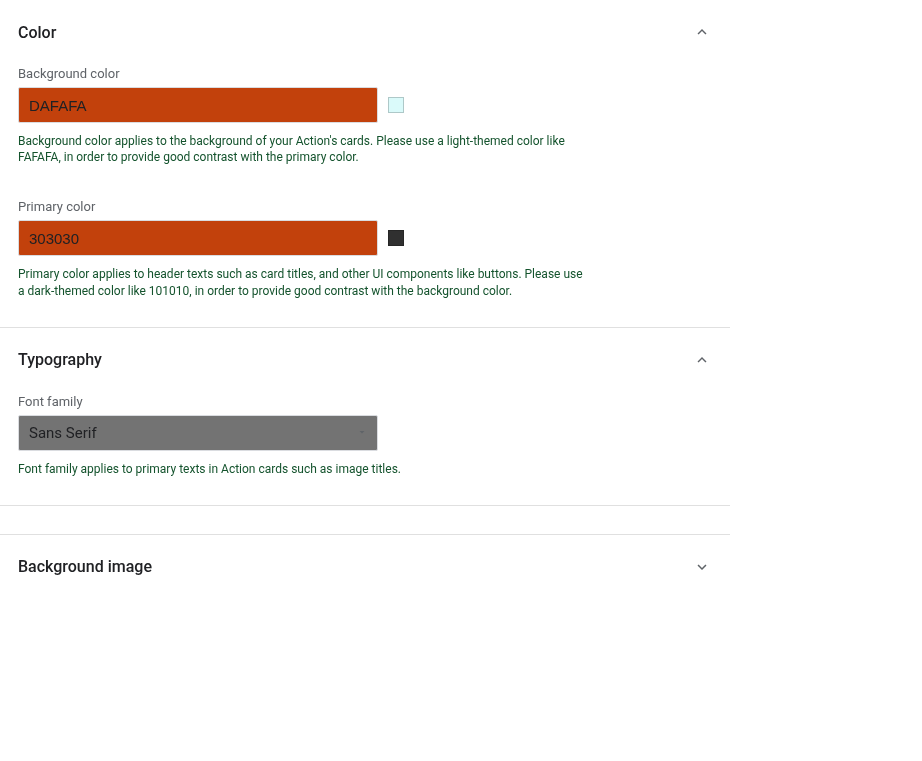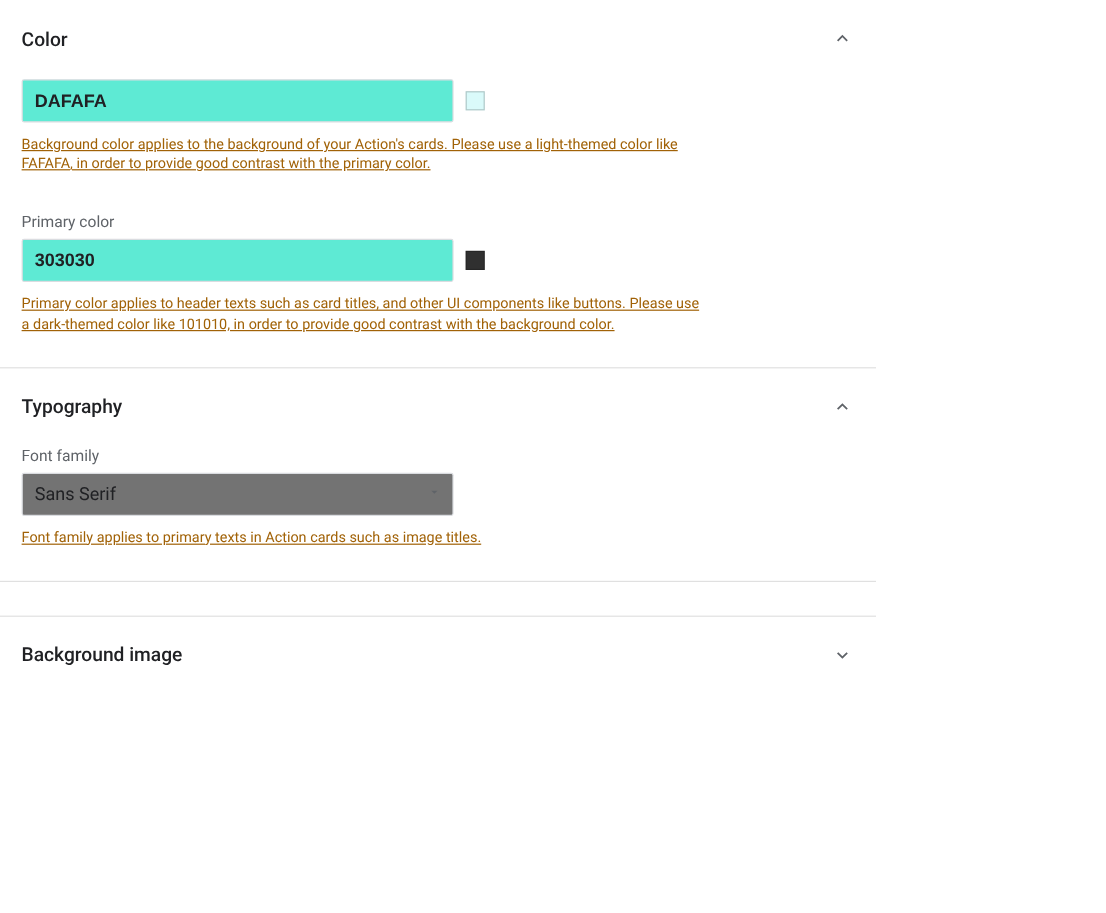--- a/index.html
+++ b/index.html
@@ -61,22 +61,21 @@
   }
   .text-input {
     width: 360px;
     height: 36px;
     border: 1px solid #dadce0;
     border-radius: 2px;
     padding: 0 10px;
     font-size: 15px;
     color: #202124;
     outline: none;
-    background: #5eead4;
-    font-weight: bold;
+    background: #c2410c;
   }
   .select-wrap {
     position: relative;
     width: 360px;
   }
   .select-input {
     width: 100%;
     height: 36px;
     border: 1px solid #dadce0;
     border-radius: 2px;
@@ -97,45 +96,45 @@
     color: #5f6368;
   }
   .swatch {
     width: 16px;
     height: 16px;
     border: 1px solid rgba(0,0,0,0.2);
     flex: 0 0 auto;
   }
   .help-text {
     font-size: 12px;
-    color: #a16207;
+    color: #14532d;
     margin-top: 10px;
     max-width: 572px;
     line-height: 1.35;
-    text-decoration: underline;
   }
   .section.last { border-bottom: none; padding-bottom: 12px;}
 </style>
 </head>
 <body>
 
 <div class="page">
 
   <div class="section">
     <div class="section-header">
       <span class="section-title">Color</span>
       <span class="chevron">
         <svg width="18" height="18" viewBox="0 0 24 24">
             <path fill="currentColor" d="M7.41 15.41 12 10.83l4.59 4.58L18 14l-6-6-6 6z"></path>
           </svg>
       </span>
     </div>
     <div class="section-body">
 
       <div class="field-group">
+        <label class="field-label">Background color</label>
         <div class="field-row">
           <input type="text" class="text-input" value="DAFAFA" style="">
           <span class="swatch" style="background:#DAFAFA"></span>
         </div>
         <div class="help-text">Background color applies to the background of your Action's cards. Please use a light-themed color like FAFAFA, in order to provide good contrast with the primary color.</div>
       </div>
 
       <div class="field-group">
         <label class="field-label">Primary color</label>
         <div class="field-row">

